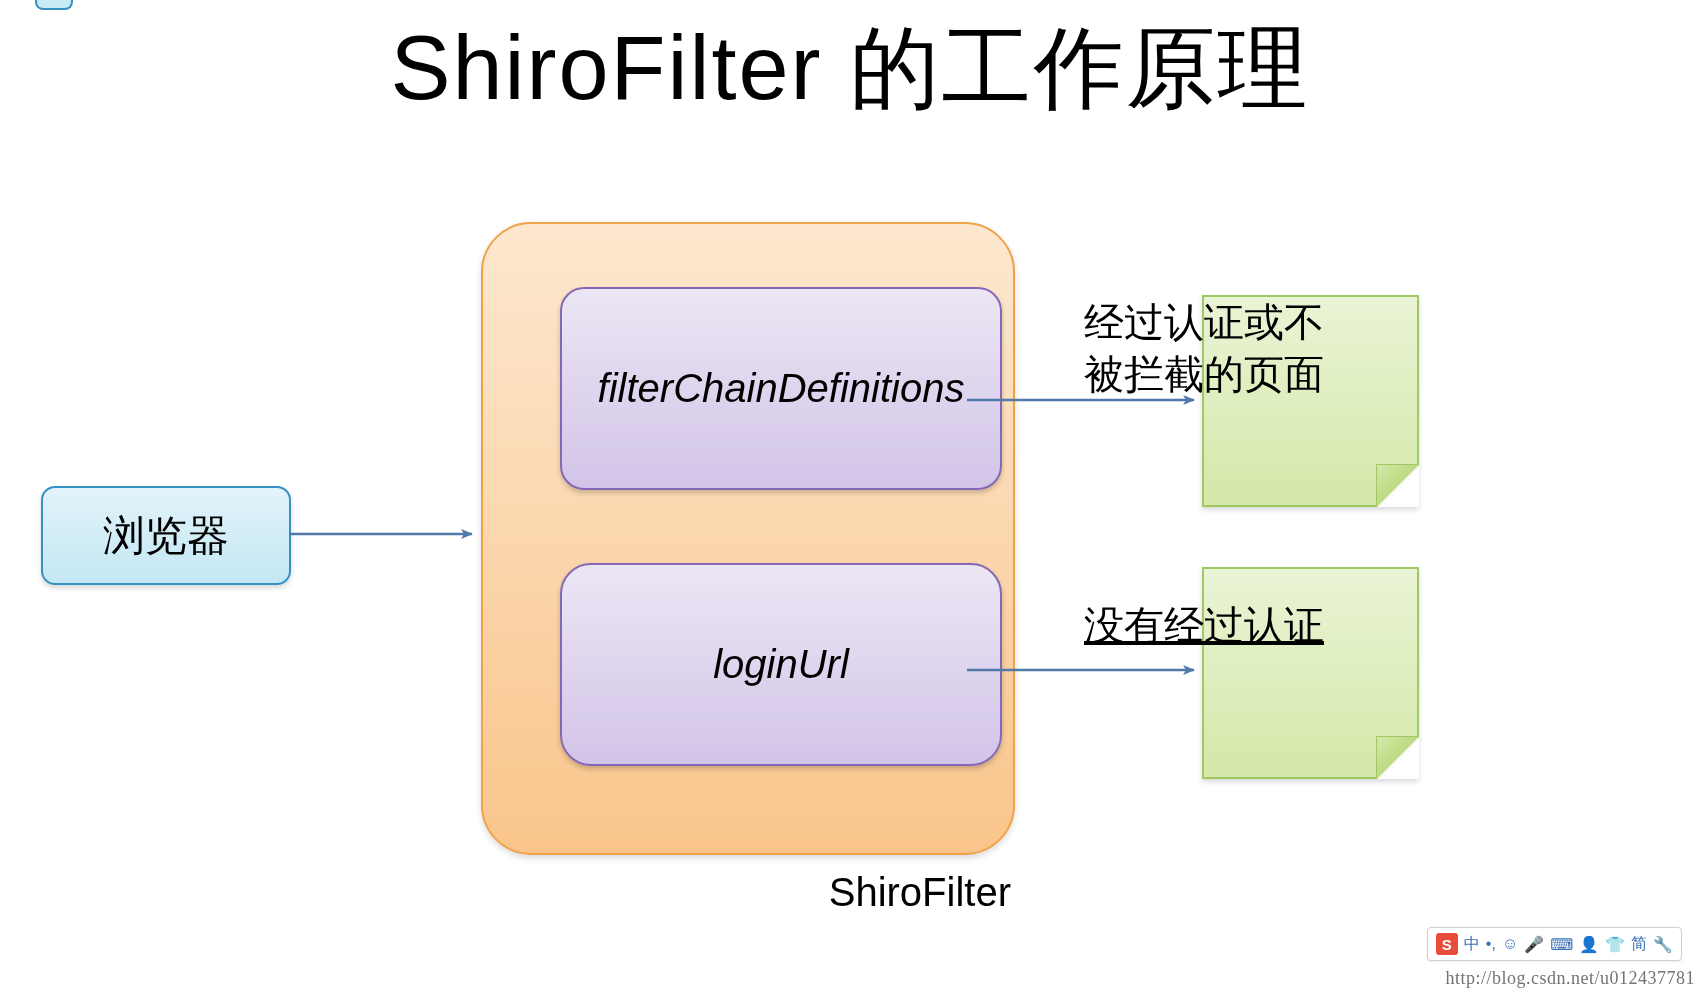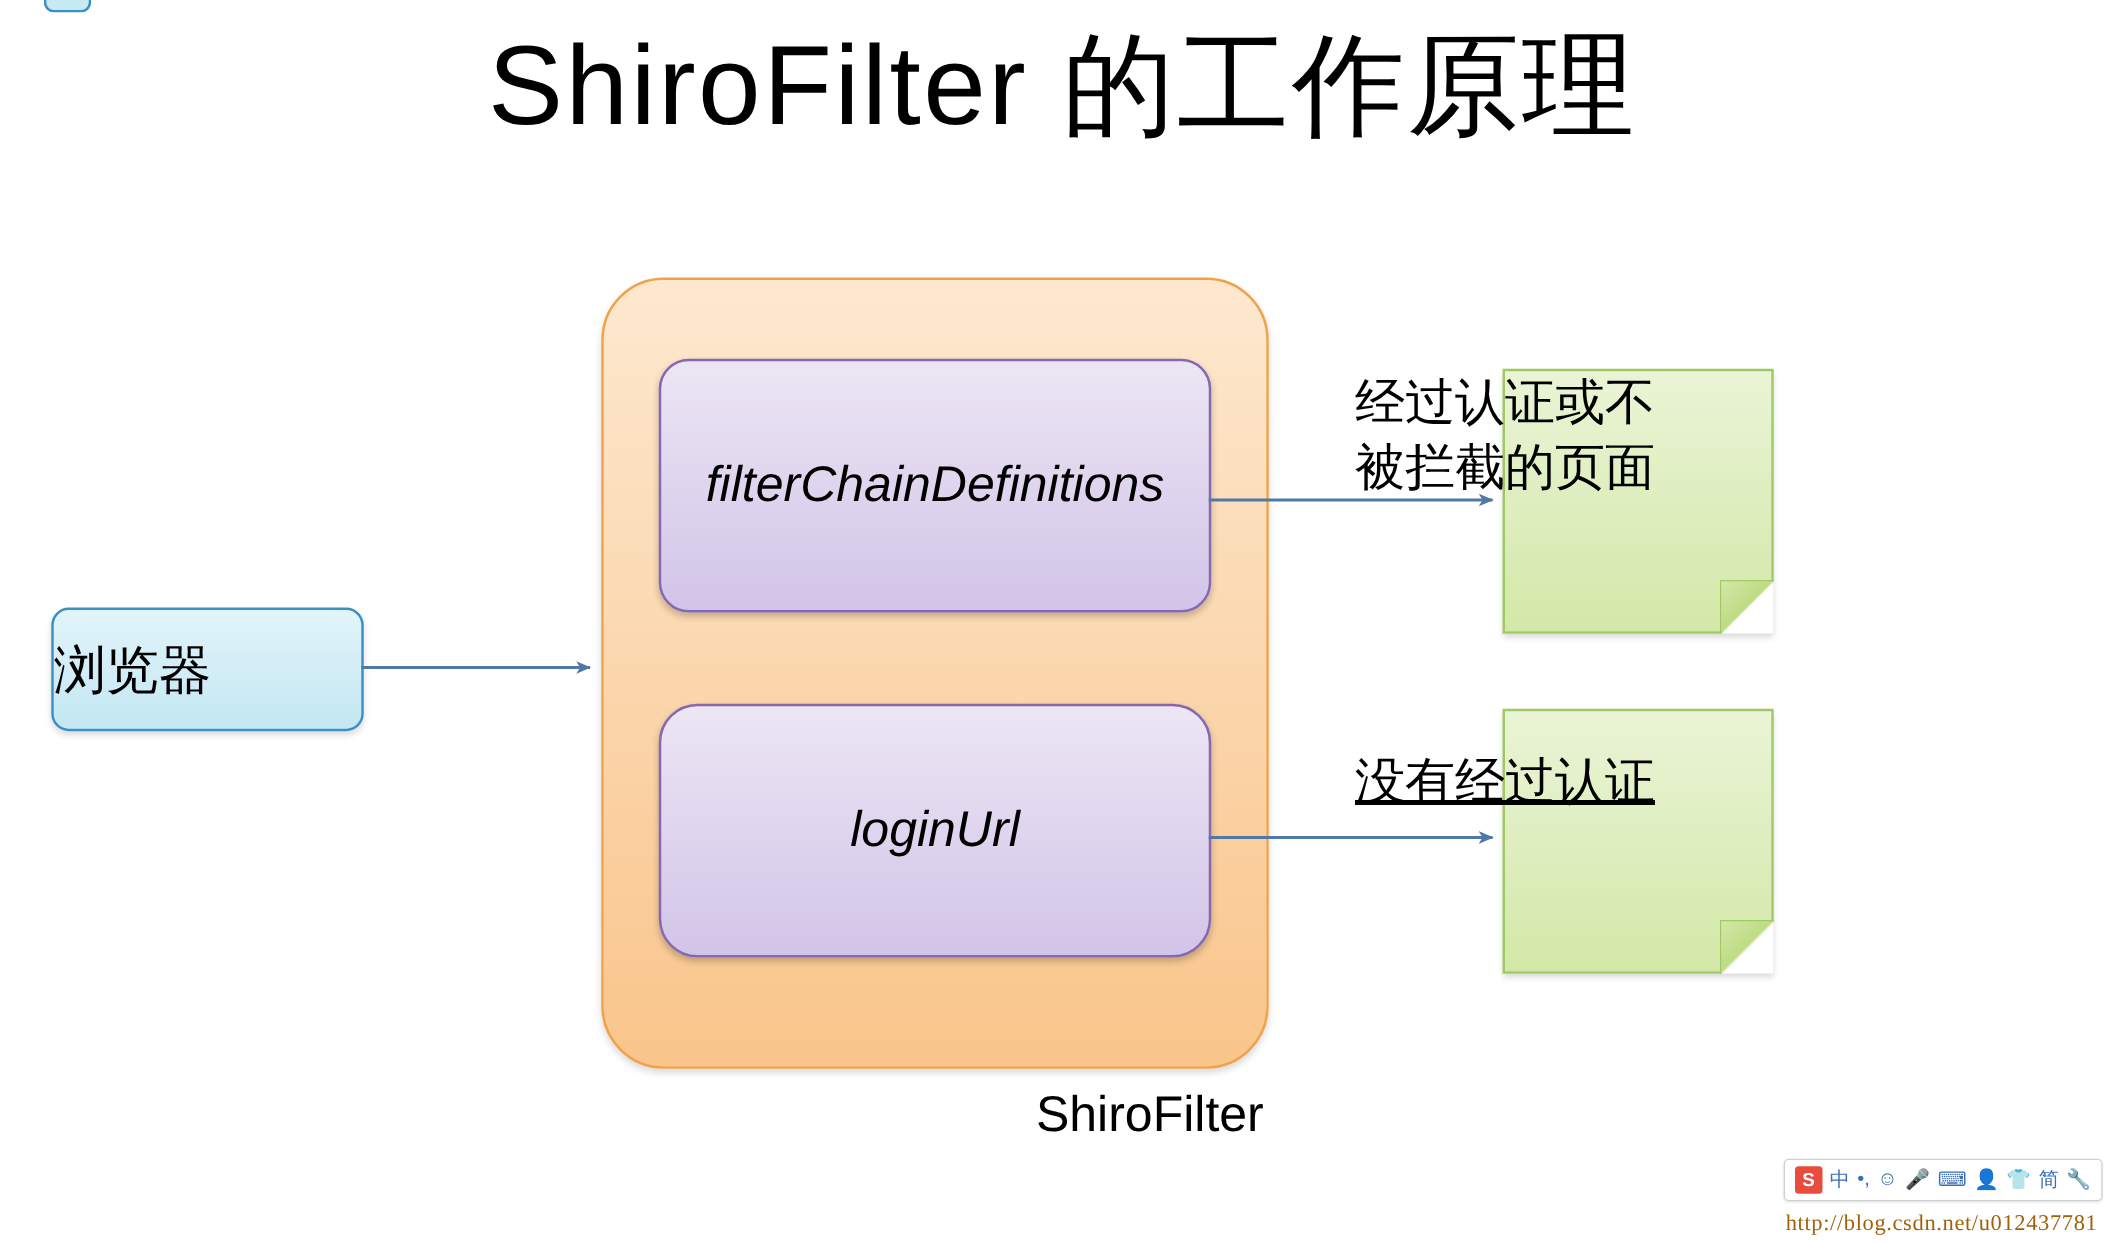--- a/index.html
+++ b/index.html
@@ -32,20 +32,21 @@
     left: 41px;
     top: 486px;
     width: 246px;
     height: 95px;
     border: 2px solid #3891c3;
     border-radius: 14px;
     background: linear-gradient(to bottom, #e2f4fa 0%, #c3e7f3 100%);
     box-shadow: 0 3px 5px rgba(0,0,0,0.15);
     display: flex;
     align-items: center;
+    justify-content: center;
     font-size: 42px;
     color: #000;
   }
 
   
   .shiro-container {
     position: absolute;
     left: 481px;
     top: 222px;
     width: 530px;
@@ -71,20 +72,21 @@
     border: 2px solid #8568b5;
     border-radius: 24px;
     background: linear-gradient(to bottom, #ece6f4 0%, #d2c4e8 100%);
     box-shadow: 0 3px 5px rgba(0,0,0,0.2);
     display: flex;
     align-items: center;
     justify-content: center;
     font-style: italic;
     font-size: 40px;
     color: #000;
+    margin-left: 33px;
   }
   .node-fcd {
     left: 527px;
     top: 287px;
     width: 438px;
     height: 199px;
   }
   .node-login {
     left: 527px;
     top: 563px;
@@ -146,24 +148,24 @@
     border-left: 2px solid #3891c3;
     border-right: 2px solid #3891c3;
     border-bottom: 2px solid #3891c3;
     border-bottom-left-radius: 8px;
     border-bottom-right-radius: 8px;
   }
 
   
   .watermark {
     position: absolute;
-    right: 22px;
+    right: 5px;
     bottom: 6px;
     font-size: 18px;
-    color: #a16207;
+    color: #737373;
     font-family: "SimSun", serif;
     letter-spacing: 0.5px;
   }
   .ime-bar {
     position: absolute;
     right: 18px;
     bottom: 34px;
     height: 28px;
     display: flex;
     align-items: center;

